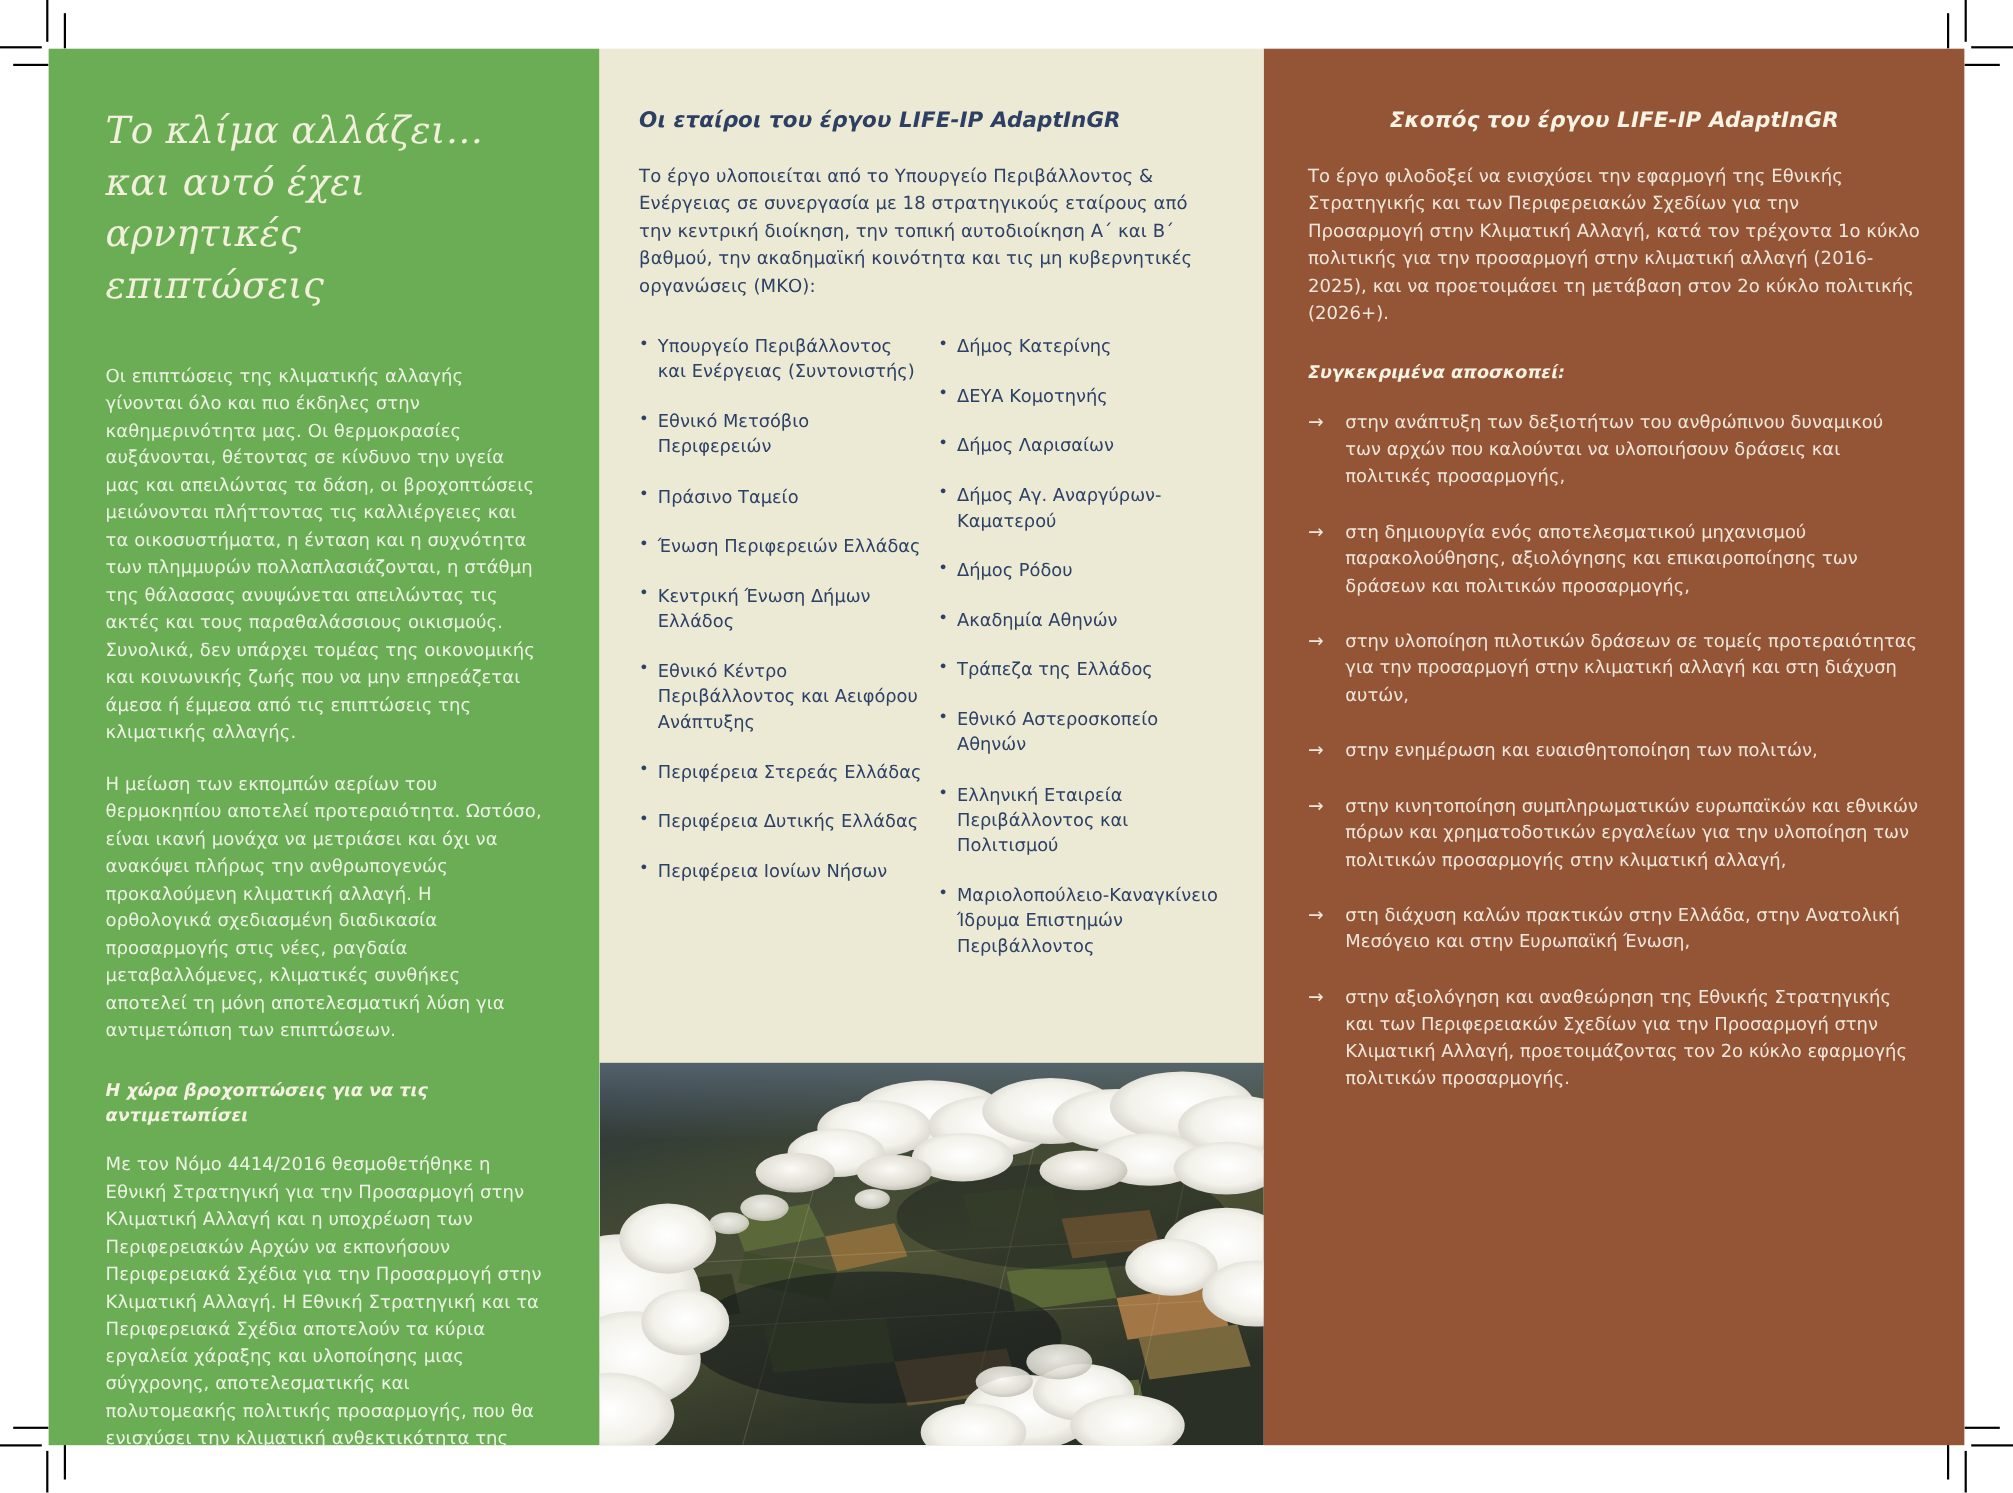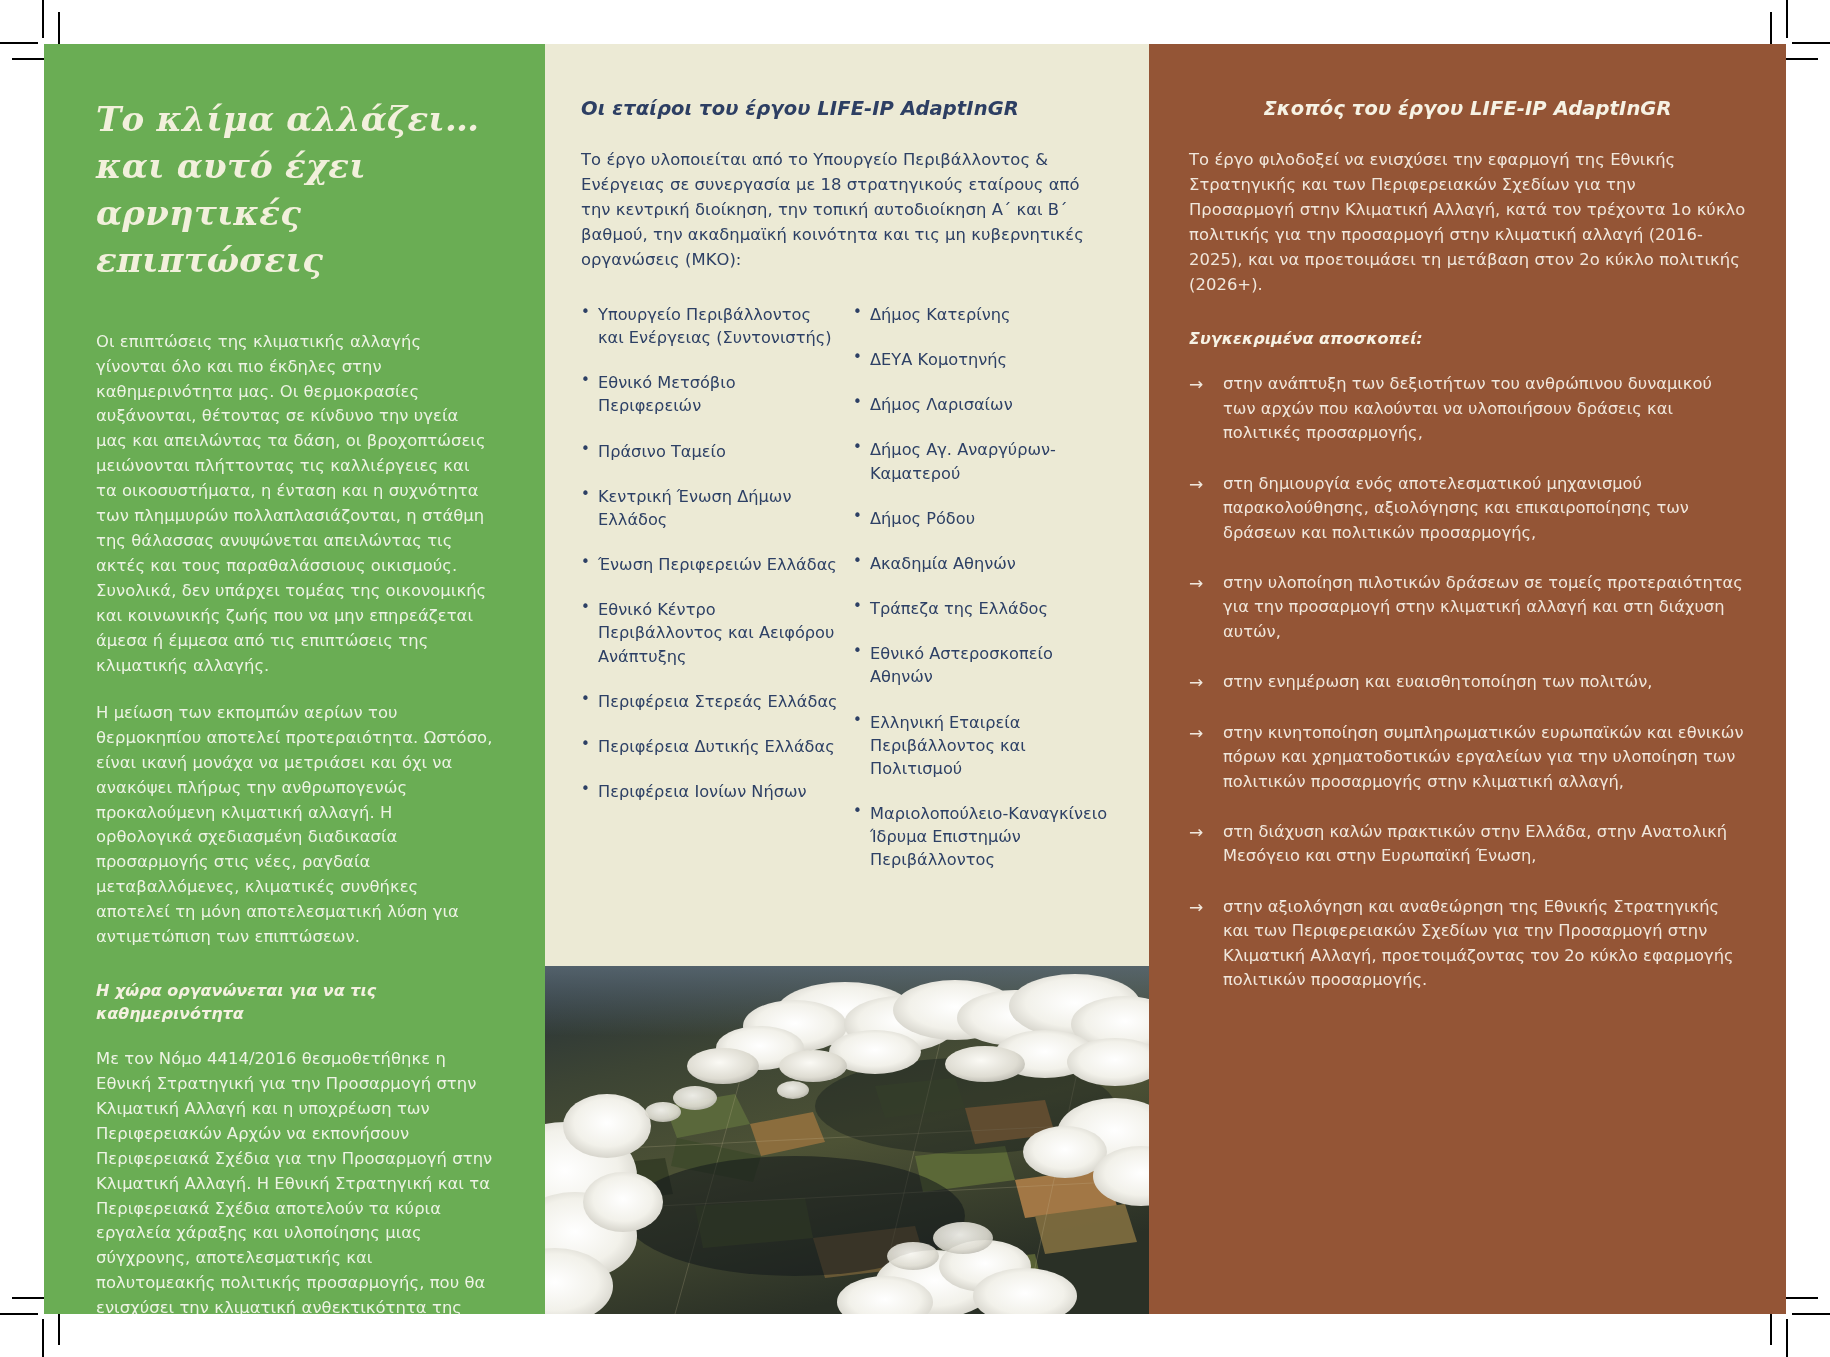--- a/index.html
+++ b/index.html
@@ -23,21 +23,21 @@
   .panel{position:relative;height:100%;box-sizing:border-box;}
   .panel-green{width:501px;background:#6aad54;padding:52px 52px 0 52px;}
   .panel-cream{width:604px;background:#ecead5;padding:52px 36px 0 36px;}
   .panel-brown{width:637px;background:#945536;padding:52px 40px 0 40px;}
 
   
   h1.title{
     margin:0 0 46px 0;
     font-family:"DejaVu Serif","Liberation Serif",serif;
     font-style:italic;
-    font-weight:700;
+    font-weight:400;
     font-size:34px;
     line-height:1.38;
     color:#f2f0dc;
     letter-spacing:.2px;
   }
   h2.colhead{
     margin:0 0 26px 0;
     font-family:"DejaVu Sans","Liberation Sans",sans-serif;
     font-style:italic;
     font-weight:700;
@@ -140,36 +140,36 @@
 <div class="sheet">
 
   <section class="panel panel-green ongreen">
     <h1 class="title">
       <span>Το κλίμα αλλάζει…</span><br>
       <span>και αυτό έχει αρνητικές</span><br>
       <span>επιπτώσεις</span>
     </h1>
     <p class="body">Οι επιπτώσεις της κλιματικής αλλαγής γίνονται όλο και πιο έκδηλες στην καθημερινότητα μας. Οι θερμοκρασίες αυξάνονται, θέτοντας σε κίνδυνο την υγεία μας και απειλώντας τα δάση, οι βροχοπτώσεις μειώνονται πλήττοντας τις καλλιέργειες και τα οικοσυστήματα, η ένταση και η συχνότητα των πλημμυρών πολλαπλασιάζονται, η στάθμη της θάλασσας ανυψώνεται απειλώντας τις ακτές και τους παραθαλάσσιους οικισμούς. Συνολικά, δεν υπάρχει τομέας της οικονομικής και κοινωνικής ζωής που να μην επηρεάζεται άμεσα ή έμμεσα από τις επιπτώσεις της κλιματικής αλλαγής.</p>
     <p class="body">Η μείωση των εκπομπών αερίων του θερμοκηπίου αποτελεί προτεραιότητα. Ωστόσο, είναι ικανή μονάχα να μετριάσει και όχι να ανακόψει πλήρως την ανθρωπογενώς προκαλούμενη κλιματική αλλαγή. Η ορθολογικά σχεδιασμένη διαδικασία προσαρμογής στις νέες, ραγδαία μεταβαλλόμενες, κλιματικές συνθήκες αποτελεί τη μόνη αποτελεσματική λύση για αντιμετώπιση των επιπτώσεων.</p>
-    <h3 class="subhead light">Η χώρα οργανώνεται για να τις καθημερινότητα</h3>
+    <h3 class="subhead light">Η χώρα βροχοπτώσεις για να τις αντιμετωπίσει</h3>
     <p class="body">Με τον Νόμο 4414/2016 θεσμοθετήθηκε η Εθνική Στρατηγική για την Προσαρμογή στην Κλιματική Αλλαγή και η υποχρέωση των Περιφερειακών Αρχών να εκπονήσουν Περιφερειακά Σχέδια για την Προσαρμογή στην Κλιματική Αλλαγή. Η Εθνική Στρατηγική και τα Περιφερειακά Σχέδια αποτελούν τα κύρια εργαλεία χάραξης και υλοποίησης μιας σύγχρονης, αποτελεσματικής και πολυτομεακής πολιτικής προσαρμογής, που θα ενισχύσει την κλιματική ανθεκτικότητα της χώρας μας και θα αντιμετωπίσει αποτελεσματικά τις μελλοντικές κλιματικές συνθήκες και προκλήσεις.</p>
   </section>
 
   <section class="panel panel-cream oncream">
     <h2 class="colhead dark">Οι εταίροι του έργου LIFE-IP AdaptInGR</h2>
     <p class="body">Το έργο υλοποιείται από το Υπουργείο Περιβάλλοντος &amp; Ενέργειας σε συνεργασία με 18 στρατηγικούς εταίρους από την κεντρική διοίκηση, την τοπική αυτοδιοίκηση Α΄ και Β΄ βαθμού, την ακαδημαϊκή κοινότητα και τις μη κυβερνητικές οργανώσεις (ΜΚΟ):</p>
 
     <div class="partner-cols">
       <div class="partner-col">
         <ul class="partners">
           <li>Υπουργείο Περιβάλλοντος και Ενέργειας (Συντονιστής)</li>
           <li>Εθνικό Μετσόβιο Περιφερειών</li>
           <li>Πράσινο Ταμείο</li>
+          <li>Ένωση Περιφερειών Ελλάδας</li>
           <li>Κεντρική Ένωση Δήμων Ελλάδος</li>
-          <li>Ένωση Περιφερειών Ελλάδας</li>
           <li>Εθνικό Κέντρο Περιβάλλοντος και Αειφόρου Ανάπτυξης</li>
           <li>Περιφέρεια Στερεάς Ελλάδας</li>
           <li>Περιφέρεια Δυτικής Ελλάδας</li>
           <li>Περιφέρεια Ιονίων Νήσων</li>
         </ul>
       </div>
       <div class="partner-col">
         <ul class="partners">
           <li>Δήμος Κατερίνης</li>
           <li>ΔΕΥΑ Κομοτηνής</li>

